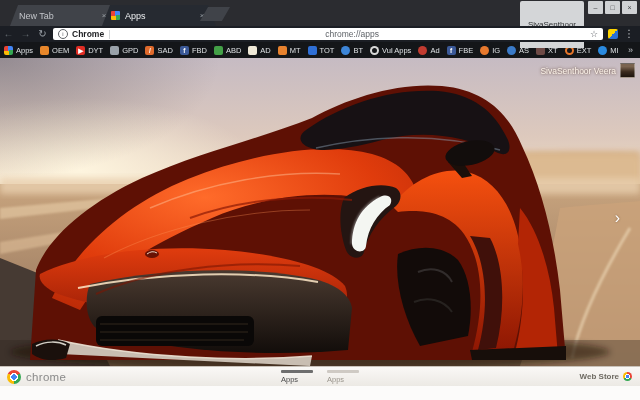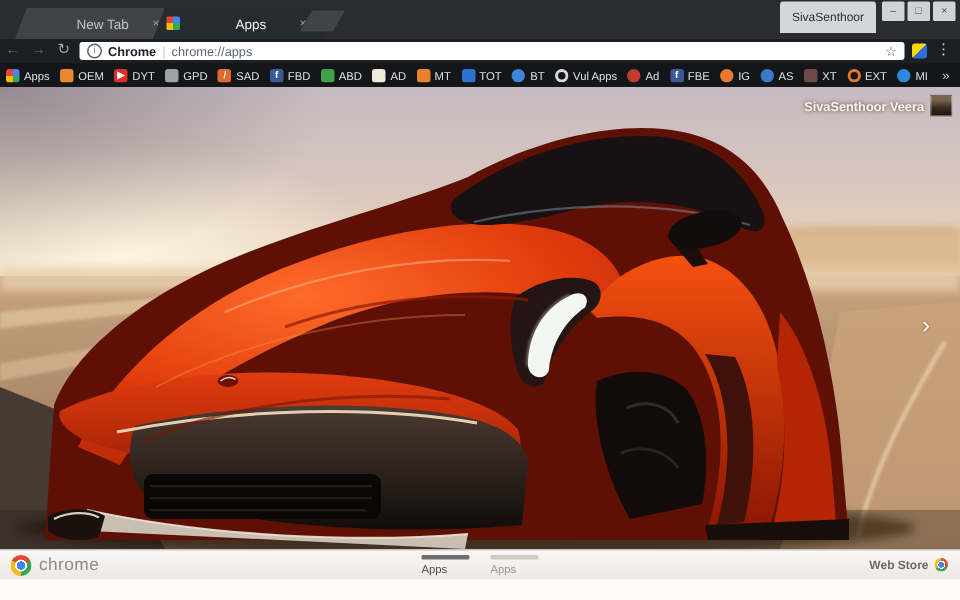--- a/index.html
+++ b/index.html
@@ -5,63 +5,63 @@
   html,body{margin:0;padding:0;}
   body{width:640px;height:400px;overflow:hidden;font-family:"Liberation Sans",sans-serif;background:#fff;}
   #app{position:relative;width:640px;height:400px;}
 
   
   .tabstrip{position:relative;height:26px;background:var(--frame,#2b2c30);}
   .tab{position:absolute;top:5px;height:21px;display:flex;align-items:center;padding:0 9px;font-size:9px;
        clip-path:polygon(8px 0,calc(100% - 8px) 0,100% 100%,0 100%);}
   .tab.inactive{left:10px;width:90px;background:#404349;color:#c2c5c9;}
   .tab.active{left:102px;width:96px;background:#262a31;color:#edeff1;}
-  .tab-title{white-space:nowrap;overflow:hidden;margin-left:32px;}
+  .tab-title{white-space:nowrap;overflow:hidden;}
   .tab-close{margin-left:auto;font-size:8px;color:#9aa0a6;width:10px;text-align:center;}
   .tab-favicon{width:9px;height:9px;margin-right:5px;border-radius:1px;flex:none;
        background:conic-gradient(#4285f4 0 90deg,#34a853 0 180deg,#fbbc05 0 270deg,#ea4335 0);}
   .newtab-btn{position:absolute;left:204px;top:7px;width:22px;height:14px;background:#404349;transform:skewX(-30deg);}
-  .profile-chip{position:absolute;right:56px;top:1px;height:13px;padding:4px 8px;background:#d4d6d8;color:#2c2e30;
+  .profile-chip{position:absolute;right:56px;top:1px;height:13px;padding:17px 8px;background:#d4d6d8;color:#2c2e30;
        font-size:8px;line-height:13px;border-radius:2px 2px 0 0;}
   .winctl{position:absolute;right:3px;top:1px;display:flex;gap:2px;}
   .winctl span{width:15px;height:13px;background:#d0d2d4;color:#45474a;font-size:7px;line-height:13px;
        text-align:center;border-radius:1px;}
 
   
   .toolbar{position:relative;height:16px;background:var(--toolbar,#1b1e24);display:flex;align-items:center;}
   .nav-btn{color:#9aa0a6;font-size:10px;width:17px;text-align:center;line-height:16px;flex:none;}
   .nav-btn.dim{color:#676d73;}
   .omnibox{height:12px;background:#fff;border-radius:2px;flex:1;margin:0 5px 0 2px;display:flex;align-items:center;
        font-size:8.5px;min-width:0;}
   .info-ico{width:8px;height:8px;border:1px solid #5f6368;border-radius:50%;font-size:6px;line-height:8px;
        text-align:center;color:#5f6368;margin:0 4px 0 5px;flex:none;font-style:normal;}
   .site-label{color:#202124;font-weight:bold;}
   .omni-sep{color:#c4c7cb;margin:0 4px;}
-  .url{color:#5f6368;white-space:nowrap;overflow:hidden;flex:1;}
+  .url{color:#5f6368;white-space:nowrap;overflow:hidden;flex:1;text-align:center;}
   .star{margin-left:auto;margin-right:5px;color:#5f6368;font-size:9px;flex:none;}
   .ext-ico{width:10px;height:10px;border-radius:2px;margin-right:6px;flex:none;
        background:linear-gradient(135deg,#ffd500 0 50%,#2a6fd6 50% 100%);}
   .menu-ico{color:#c3c6ca;font-size:10px;margin-right:6px;flex:none;line-height:16px;}
 
   
   .bmbar{height:16px;background:var(--bmbar,#141619);display:flex;align-items:center;padding:0 4px;}
   .bm-list{display:flex;align-items:center;gap:7px;overflow:hidden;flex:1;}
   .bm{display:flex;align-items:center;gap:3px;color:#dde0e3;font-size:7.5px;white-space:nowrap;flex:none;}
   .bm-ico{width:9px;height:9px;border-radius:2px;flex:none;display:block;}
   .bm-ico i{font-style:normal;font-size:6.5px;line-height:9px;display:block;text-align:center;font-weight:bold;color:#fff;}
   .ico-grid{background:conic-gradient(#4285f4 0 90deg,#34a853 0 180deg,#fbbc05 0 270deg,#ea4335 0);}
   .ico-ball{border-radius:50%;}
   .ico-ring{border-radius:50%;background:transparent;}
   .bm-overflow{color:#c2c5c9;font-size:9px;padding:0 3px;flex:none;}
 
   
   .content{position:relative;height:308px;overflow:hidden;background:#d8c8bc;}
   .content svg{position:absolute;inset:0;display:block;}
   .ntp-profile{position:absolute;top:5px;right:5px;display:flex;align-items:center;gap:4px;}
-  .ntp-name{color:#fdf4ea;font-size:8.5px;text-shadow:0 0 3px rgba(80,50,30,.9);font-weight:bold;}
+  .ntp-name{color:#fdf4ea;font-size:8.5px;text-shadow:0 0 3px rgba(80,50,30,.9);}
   .avatar{width:13px;height:13px;border-radius:1px;border:1px solid rgba(255,255,255,.35);
        background:linear-gradient(#7a6450 20%,#3a2a1d 60%,#1d140d);}
   .next-arrow{position:absolute;right:20px;top:152px;color:#fff;font-size:16px;line-height:1;
        text-shadow:0 0 2px rgba(60,30,10,.5);}
 
   
   .footer{position:relative;height:19px;background:linear-gradient(#faf8f6,#ece9e4);border-top:1px solid #c9c2ba;
        display:flex;align-items:center;}
   .brand{display:flex;align-items:center;gap:5px;padding-left:7px;}
   .clogo{width:14px;height:14px;border-radius:50%;flex:none;

